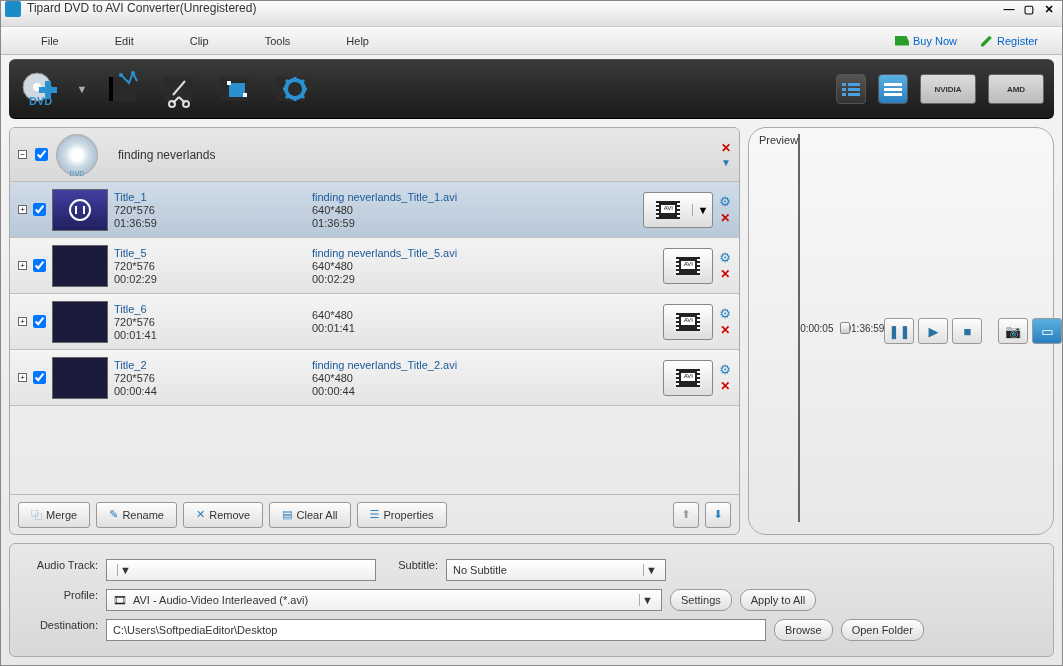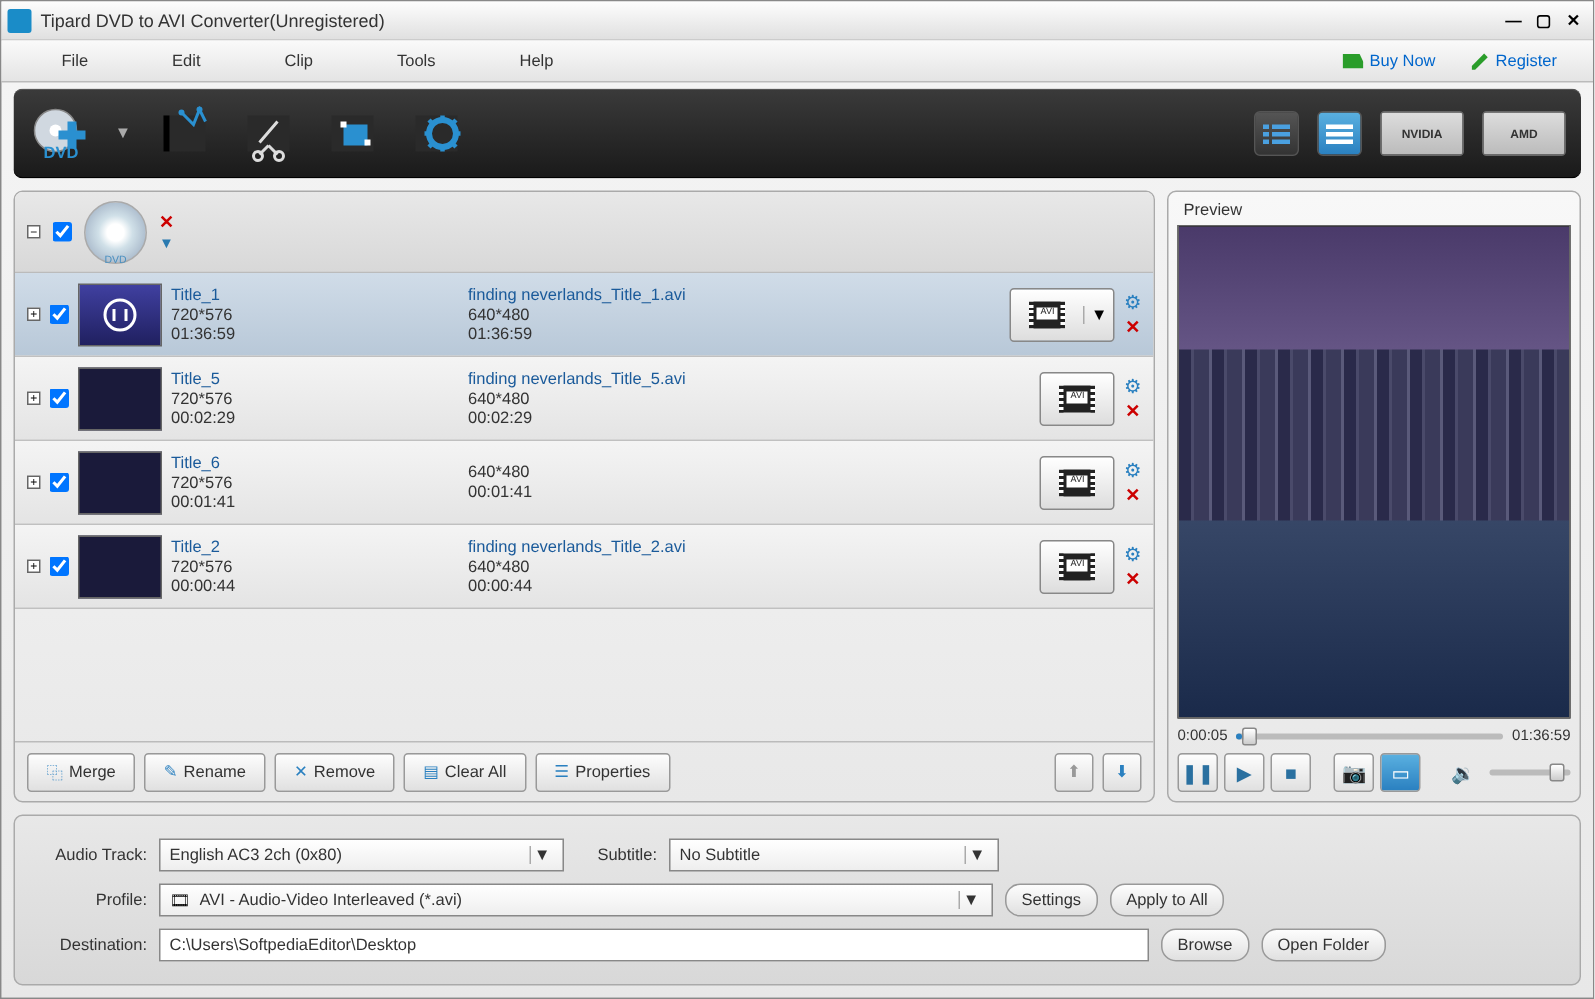--- a/index.html
+++ b/index.html
@@ -1,18 +1,18 @@
 <!DOCTYPE html>
 <html><head>
 <meta charset="utf-8">
 <style>
 * { margin: 0; padding: 0; box-sizing: border-box; font-family: Tahoma, Arial, sans-serif; font-size: 11px; }
 body { background: #fff; width: 1063px; height: 666px; overflow: hidden; }
 .window { width: 1063px; height: 666px; background: linear-gradient(#f5f5f5, #e8e8e8); border: 1px solid #888; display: flex; flex-direction: column; }
-.titlebar { height: 26px; background: linear-gradient(#fdfdfd, #e0e0e0); display: flex; align-items: center; padding: 0 4px; border-bottom: 1px solid #ccc; }
+.titlebar { height: 26px; background: linear-gradient(#fdfdfd, #e0e0e0); display: flex; align-items: flex-start; padding: 0 4px; border-bottom: 1px solid #ccc; }
 .titlebar .icon { width: 16px; height: 16px; background: #1a8cc8; border-radius: 2px; margin-right: 6px; }
 .titlebar .title { flex: 1; color: #333; font-size: 12px; }
 .winbtns { display: flex; gap: 2px; }
 .winbtn { width: 18px; height: 16px; display: flex; align-items: center; justify-content: center; font-weight: bold; cursor: pointer; }
 .menubar { height: 28px; background: linear-gradient(#fafafa, #e4e4e4); display: flex; align-items: center; padding: 4px 12px; border-bottom: 1px solid #bbb; }
 .menu-item { padding: 4px 28px; cursor: pointer; color: #333; }
 .menu-spacer { flex: 1; }
 .menu-link { display: flex; align-items: center; gap: 4px; padding: 0 12px; color: #0066cc; cursor: pointer; }
 .cart-icon { width: 14px; height: 10px; background: #2a9d2a; clip-path: polygon(0 0, 80% 0, 100% 60%, 100% 100%, 0 100%); }
 .pencil-icon { width: 12px; height: 12px; background: #2a9d2a; clip-path: polygon(0 80%, 70% 10%, 90% 30%, 20% 100%, 0 100%); }
@@ -51,38 +51,38 @@
 .format-dd .dd { width: 20px; border-left: 1px solid #aaa; display: flex; align-items: center; justify-content: center; }
 .film-icon { width: 24px; height: 18px; background: #222; position: relative; }
 .film-icon::before, .film-icon::after { content: ''; position: absolute; width: 3px; height: 100%; background: repeating-linear-gradient(#222 0 2px, #fff 2px 4px); }
 .film-icon::before { left: 0; } .film-icon::after { right: 0; }
 .film-icon span { position: absolute; top: 4px; left: 5px; right: 5px; height: 8px; background: #fff; font-size: 6px; text-align: center; color: #222; }
 .gear-icon { color: #2a80c0; font-size: 13px; cursor: pointer; }
 .list-buttons { height: 40px; display: flex; align-items: center; justify-content: center; gap: 6px; padding: 0 8px; border-top: 1px solid #bbb; }
 .lbtn { height: 26px; padding: 0 12px; border: 1px solid #999; border-radius: 3px; background: linear-gradient(#fdfdfd,#e0e0e0); display: flex; align-items: center; gap: 4px; cursor: pointer; color: #333; }
 .lbtn-spacer { flex: 1; }
 .arrow-btn { width: 26px; height: 26px; border: 1px solid #999; border-radius: 3px; background: linear-gradient(#fdfdfd,#e0e0e0); display: flex; align-items: center; justify-content: center; cursor: pointer; }
-.preview-panel { width: 276px; background: linear-gradient(#f8f8f8,#e8e8e8); border: 1px solid #aaa; border-radius: 6px; display: flex; flex-direction: column; padding: 6px; }
+.preview-panel { width: 306px; background: linear-gradient(#f8f8f8,#e8e8e8); border: 1px solid #aaa; border-radius: 18px; display: flex; flex-direction: row; padding: 6px; }
 .preview-label { color: #333; margin-bottom: 4px; padding-left: 4px; }
 .preview-video { flex: 1; background: #000; border: 1px solid #666; margin-bottom: 6px; display: flex; align-items: center; justify-content: center; overflow: hidden; }
 .cityscape { width: 100%; height: 100%; background: linear-gradient(#4a3a6a 0%, #6a5a8a 30%, #8a7a9a 50%, #3a4a6a 55%, #1a2a4a 100%); position: relative; }
 .cityscape::before { content: ''; position: absolute; bottom: 40%; left: 0; right: 0; height: 35%; background: repeating-linear-gradient(90deg, #2a2a4a 0 8px, #4a4a6a 8px 10px, #3a3a5a 10px 20px, #5a5a7a 20px 22px); }
 .timeline { display: flex; align-items: center; gap: 6px; margin-bottom: 6px; }
 .time-text { font-size: 10px; color: #333; }
 .slider { flex: 1; height: 4px; background: #bbb; border-radius: 2px; position: relative; }
 .slider-fill { position: absolute; left: 0; top: 0; bottom: 0; background: #2a80c0; border-radius: 2px; }
 .slider-thumb { position: absolute; top: -4px; width: 10px; height: 12px; background: linear-gradient(#fff,#ccc); border: 1px solid #888; border-radius: 2px; }
 .player-controls { display: flex; align-items: center; gap: 4px; }
 .pbtn { width: 30px; height: 26px; border: 1px solid #999; border-radius: 3px; background: linear-gradient(#fdfdfd,#e0e0e0); display: flex; align-items: center; justify-content: center; cursor: pointer; color: #2a70a0; font-size: 13px; }
 .pbtn.active { background: linear-gradient(#5ab0e0,#2a80c0); color: #fff; }
 .vol-slider { width: 60px; height: 4px; background: #bbb; border-radius: 2px; position: relative; }
 .vol-slider .slider-thumb { left: 40px; }
 .bottom-panel { height: 114px; margin: 4px 8px 8px; background: linear-gradient(#e8e8e8,#d8d8d8); border: 1px solid #aaa; border-radius: 6px; display: flex; padding: 10px 14px; gap: 16px; }
 .form-area { flex: 1; display: flex; flex-direction: column; gap: 8px; justify-content: center; }
-.form-row { display: flex; align-items: center; gap: 8px; }
+.form-row { display: flex; gap: 8px; }
 .form-label { width: 74px; text-align: right; color: #333; }
 .dropdown { height: 22px; border: 1px solid #888; background: linear-gradient(#fff,#eee); display: flex; align-items: center; padding: 0 6px; cursor: pointer; }
 .dropdown .dd-text { flex: 1; color: #333; white-space: nowrap; overflow: hidden; }
 .dropdown .dd-arrow { width: 16px; text-align: center; color: #333; border-left: 1px solid #aaa; margin-left: 4px; }
 .text-input { height: 22px; border: 1px solid #888; background: #fff; padding: 0 6px; display: flex; align-items: center; color: #333; }
 .small-btn { height: 22px; padding: 0 10px; border: 1px solid #999; border-radius: 10px; background: linear-gradient(#fdfdfd,#e0e0e0); display: flex; align-items: center; cursor: pointer; color: #333; white-space: nowrap; }
 .convert-btn { width: 170px; height: 56px; align-self: center; border: 1px solid #222; border-radius: 6px; background: linear-gradient(#4a4a4a,#2a2a2a); display: flex; align-items: center; justify-content: center; gap: 10px; cursor: pointer; color: #fff; font-size: 17px; font-weight: bold; }
 .convert-icon { width: 26px; height: 26px; }
 .blue { color: #2a80c0; }
 </style>
@@ -185,20 +185,21 @@
     <div class="gpubadge">AMD</div>
   </div>
 
   <div class="main-area">
     <div class="list-panel">
       <div class="list-scroll" id="list-scroll">
         <div class="disc-row">
           <div class="expand-box">−</div>
           <input type="checkbox" class="chk" checked="" style="">
           <div class="disc-icon"></div>
+          <div class="disc-name">finding neverlands</div>
           <div class="row-actions">
             <span class="x-icon">✕</span>
             <span class="down-icon">▼</span>
           </div>
         </div>
       <div class="title-row selected">
             <div class="expand-box">+</div>
             <input type="checkbox" class="chk" checked="" style="">
             <div class="thumb play">
               <div class="play-circle"></div>
@@ -356,21 +357,20 @@
           </div>
       </div>
     </div>
   </div>
 
   <div class="bottom-panel">
     <div class="form-area">
       <div class="form-row">
         <div class="form-label">Audio Track:</div>
         <div class="dropdown" style="width:270px">
-            <span class="dd-text">English AC3 2ch (0x80)</span>
             <span class="dd-arrow">▼</span>
           </div>
         <div class="form-label" style="width:54px">Subtitle:</div>
         <div class="dropdown" style="width:220px">
             <span class="dd-text">No Subtitle</span>
             <span class="dd-arrow">▼</span>
           </div>
       </div>
       <div class="form-row">
         <div class="form-label">Profile:</div>

